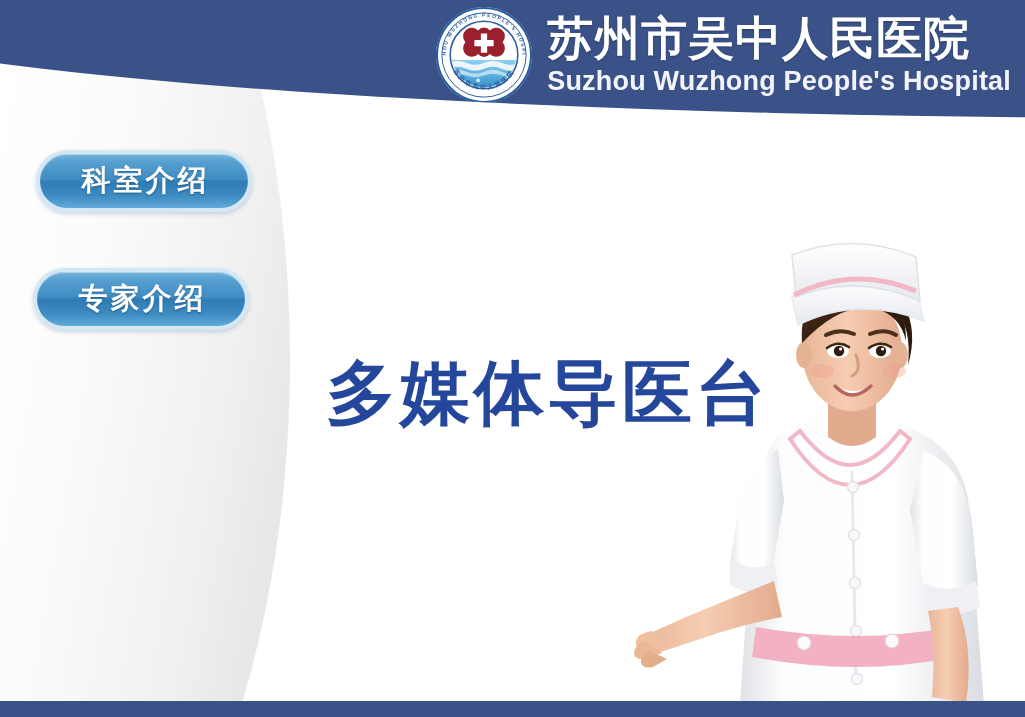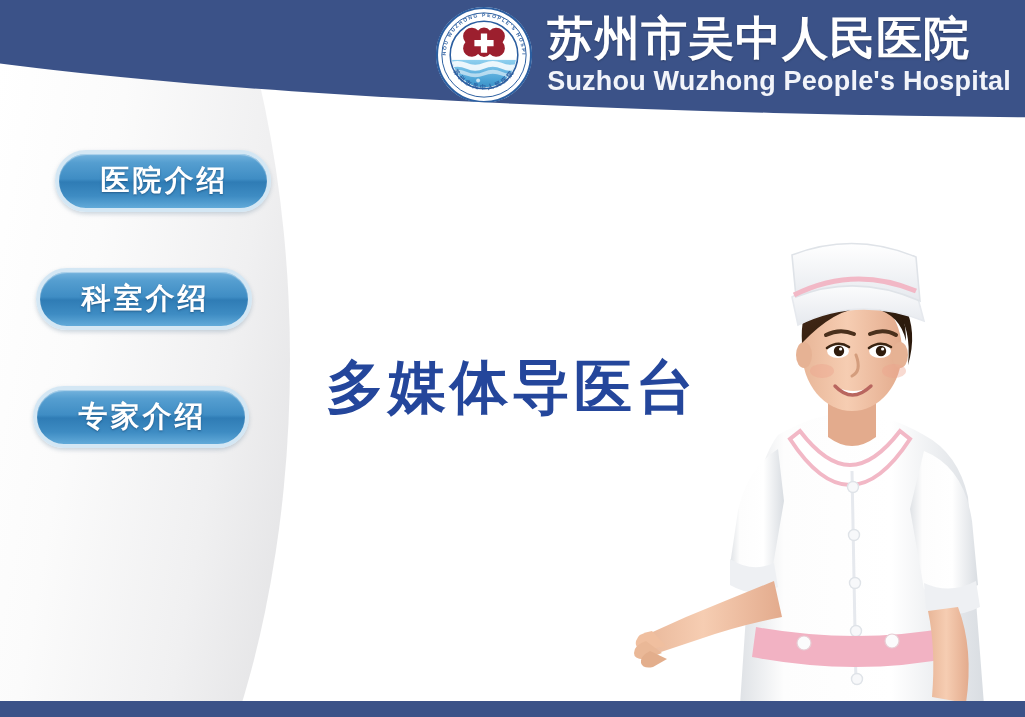--- a/index.html
+++ b/index.html
@@ -145,21 +145,21 @@
 
   
   .headline {
     position: absolute;
     left: 326px;
     top: 358px;
     z-index: 6;
   }
   .headline-text {
     color: #24469b;
-    font-size: 58px;
+    font-size: 70px;
     font-weight: bold;
     letter-spacing: 4px;
     line-height: 1;
     white-space: nowrap;
   }
 
   
   .nurse {
     position: absolute;
     right: -8px;
@@ -237,23 +237,20 @@
       <div class="names">
         <div class="name-cn">苏州市吴中人民医院</div>
         <div class="name-en">Suzhou Wuzhong People's Hospital</div>
       </div>
 
     </div>
   </div>
 
   <div class="nav">
 
-    <div class="nav-btn pos-a">
-      <span class="label">医院介绍</span>
-    </div>
 
     <div class="nav-btn pos-b">
       <span class="label">科室介绍</span>
     </div>
 
     <div class="nav-btn pos-c">
       <span class="label">专家介绍</span>
     </div>
 
 

